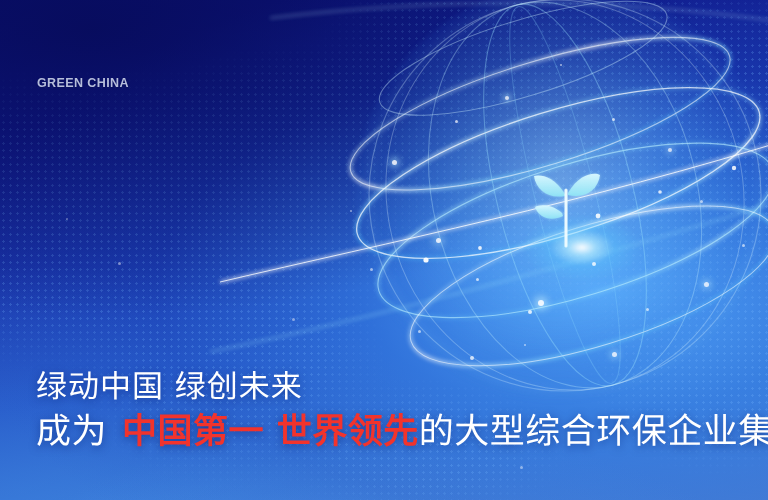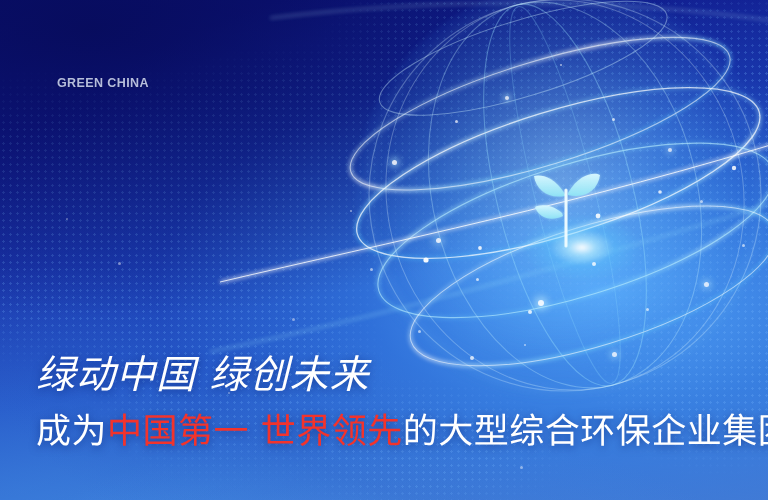--- a/index.html
+++ b/index.html
@@ -119,55 +119,54 @@
 
   
   .eng-block {
     position: absolute;
     left: 37px;
     letter-spacing: 0.4px;
     color: rgba(206,214,236,0.88);
     font-weight: bold;
     text-transform: uppercase;
   }
-  #eng-top { top: 70px; margin-left: 20px; }
+  #eng-top { top: 70px; }
   #eng-main { top: 183px; }
   .eng-line {
     font-size: 12.5px;
     line-height: 26px;
     white-space: nowrap;
     text-shadow: 0 1px 2px rgba(4,12,70,0.45);
   }
 
   .headline {
     position: absolute;
     left: 36px;
     font-family: "DejaVu Sans", "Liberation Sans", sans-serif;
     white-space: nowrap;
   }
   #headline-1 {
-    top: 355px;
-    font-size: 39px;
+    top: 366px;
+    font-size: 31px;
     line-height: 40px;
     color: #ffffff;
     letter-spacing: 1px;
     text-shadow: 0 2px 8px rgba(8,30,110,0.55);
-    font-style: italic;
   }
   #headline-2 {
     top: 409px;
     font-size: 35px;
     line-height: 44px;
     color: #ffffff;
     letter-spacing: 0.5px;
     font-weight: bold;
     text-shadow: 0 2px 9px rgba(8,30,110,0.55);
   }
   #headline-2 .plain { font-weight: normal; }
-  .hl-red { color: #f2332c; font-weight: normal; }
+  .hl-red { color: #f2332c; font-weight: bold; margin-left: 15px; }
 </style>
 </head>
 <body>
 
 <div id="banner">
 
   <div class="bg-base"></div>
   <div class="dots"></div>
   <div class="bg-vignette"></div>
   <div class="bg-bottom-glow"></div>

